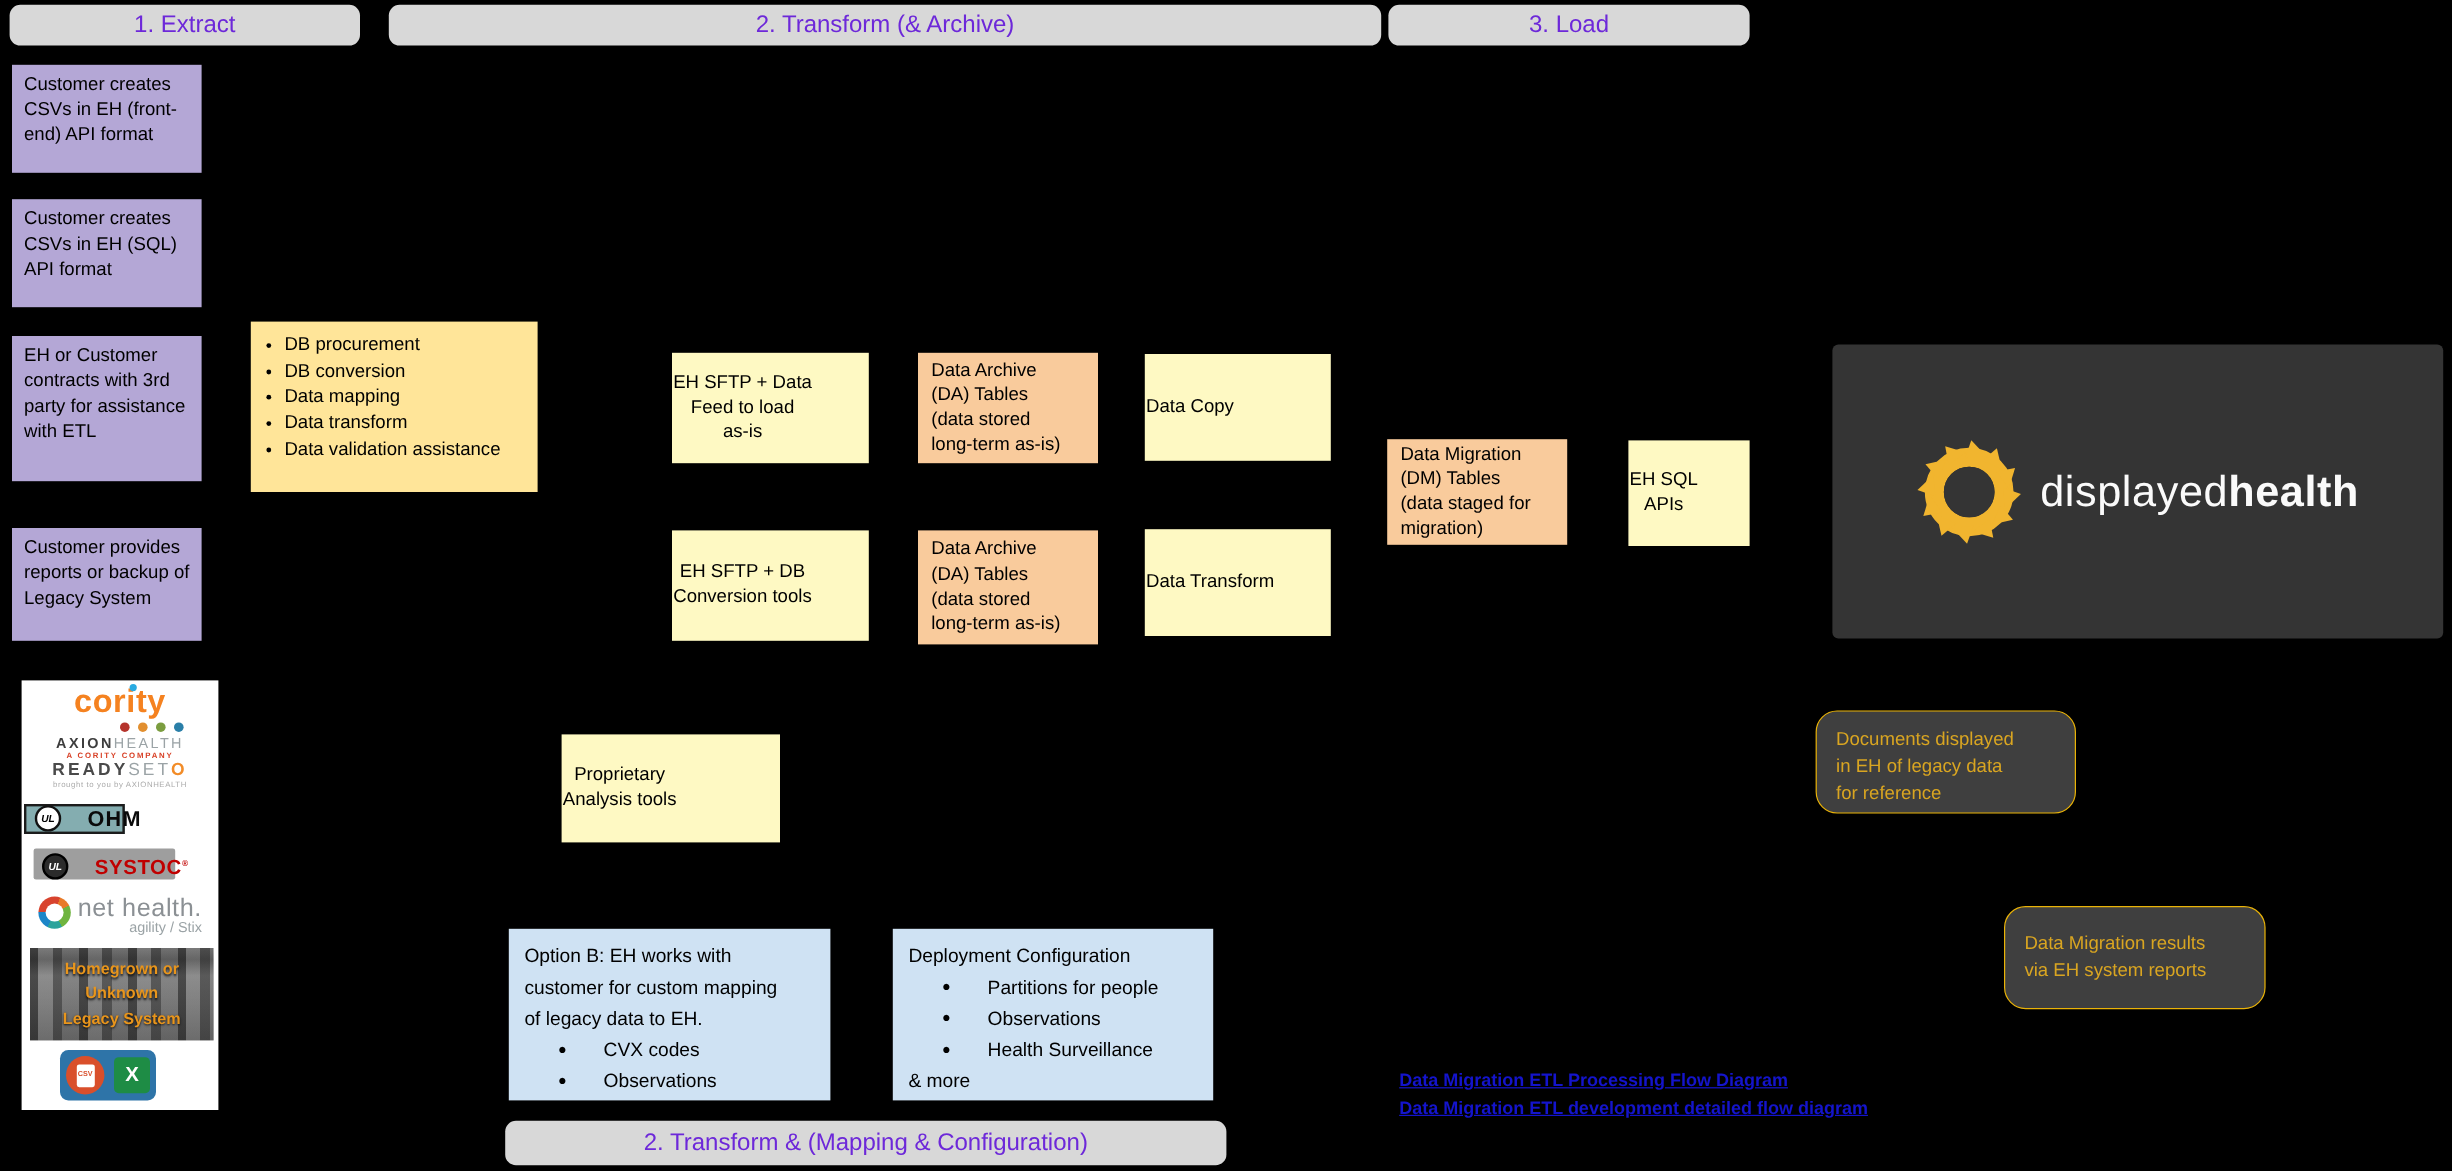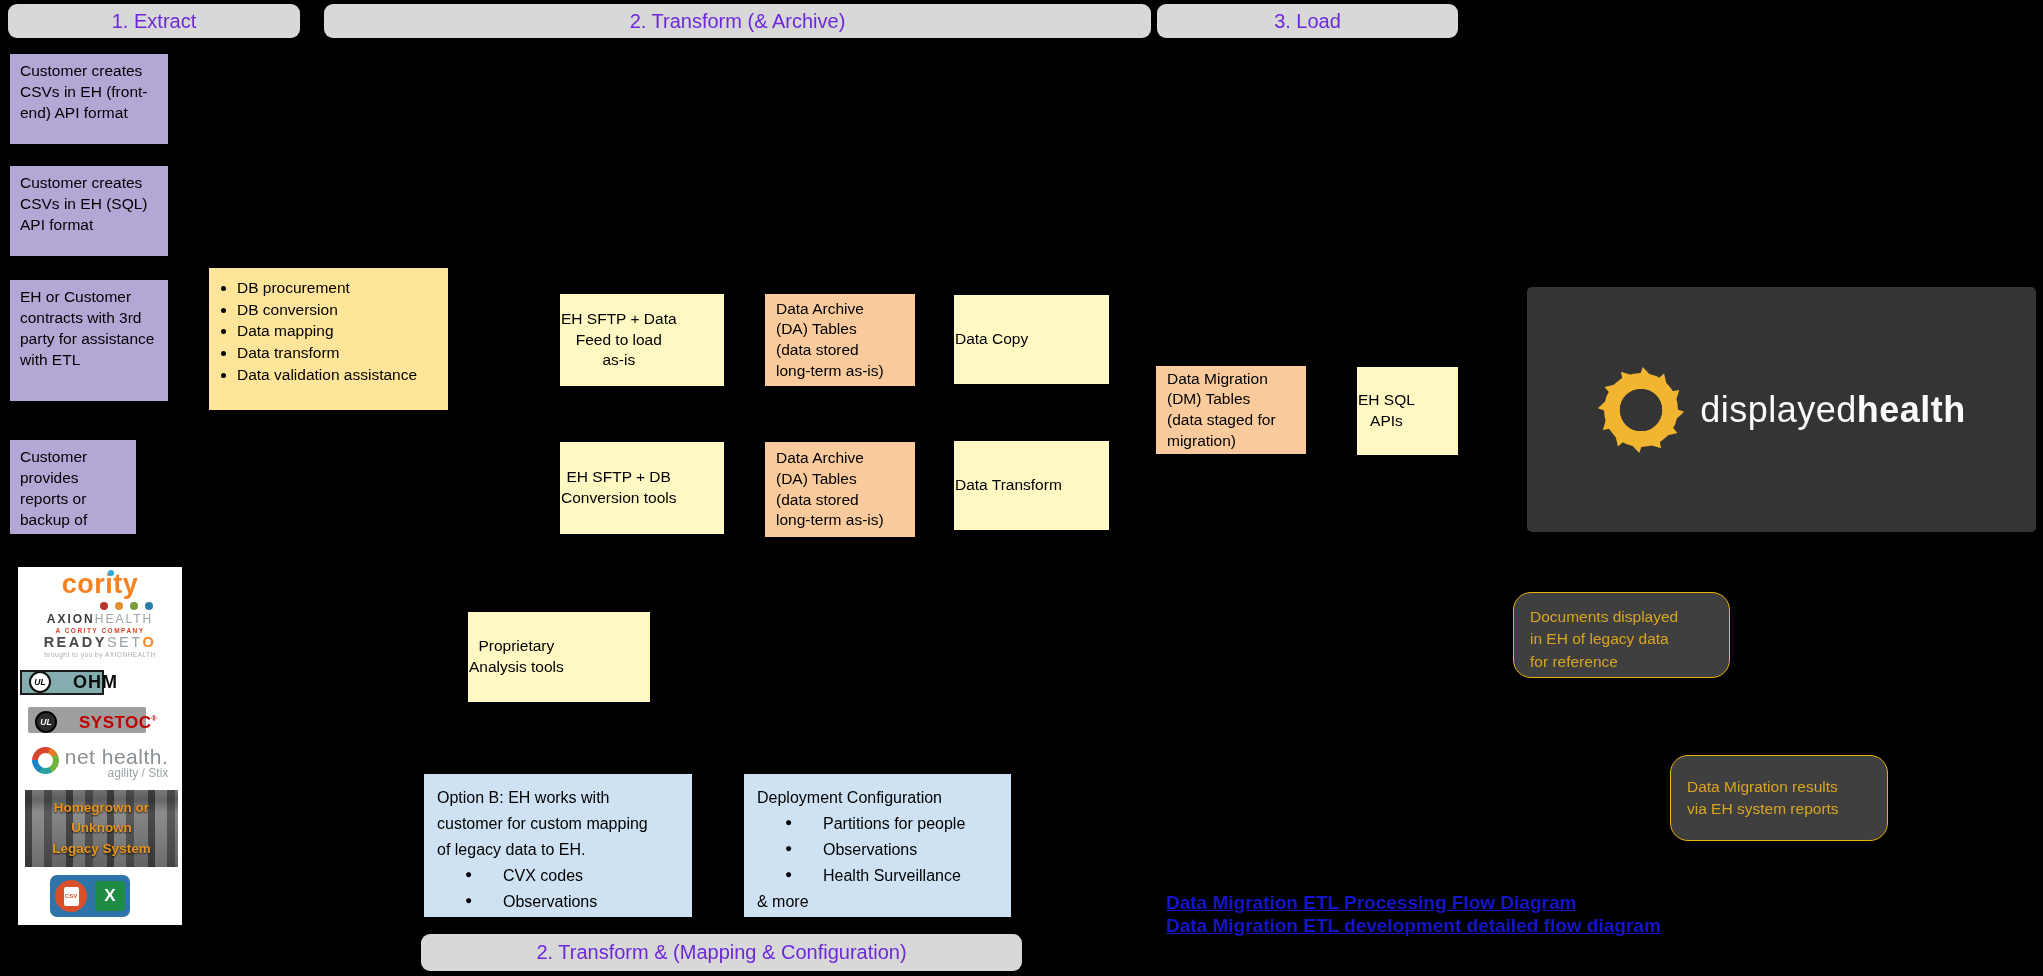--- a/index.html
+++ b/index.html
@@ -29,21 +29,21 @@
   
   .note{background:#3F3F3F;border:1px solid #eab308;border-radius:18px;color:#D9A521;
         padding:13px 16px;font-size:15.5px;line-height:1.45;white-space:pre-line;}
 
   
   .ehpanel{background:#343434;border-radius:5px;display:flex;align-items:center;justify-content:center;gap:15px;}
   .ehbrand{font-size:36px;color:#FAFAFA;letter-spacing:.5px;}
   .ehbrand .bold{font-weight:bold;}
 
   
-  .dlink{color:#1414CC;text-decoration:underline;font-size:19px;font-weight:600;cursor:pointer;}
+  .dlink{color:#1414CC;text-decoration:underline;font-size:15px;font-weight:600;cursor:pointer;}
 
   
   .logos{background:#FFFFFF;}
   .logos .row{position:absolute;left:0;width:100%;text-align:center;}
   .cority{font-size:27px;font-weight:bold;color:#F58220;letter-spacing:.5px;position:relative;display:inline-block;}
   .cority-dot{position:absolute;left:60%;top:1px;width:6px;height:6px;border-radius:50%;background:#29ABE2;}
   .axdots{display:flex;gap:7px;justify-content:center;margin-left:52px;}
   .axdots span{width:8px;height:8px;border-radius:50%;display:inline-block;}
   .axname{font-size:12px;letter-spacing:2px;margin-top:2px;}
   .axname .b{font-weight:bold;color:#3d3d3d;}
@@ -89,21 +89,21 @@
 <div id="canvas">
 
   <div class="abs stage" style="left:8px;top:4px;width:292px;height:34px;">1. Extract</div>
   <div class="abs stage" style="left:324px;top:4px;width:827px;height:34px;">2. Transform (&amp; Archive)</div>
   <div class="abs stage" style="left:1157px;top:4px;width:301px;height:34px;">3. Load</div>
   <div class="abs stage" style="left:421px;top:934px;width:601px;height:37px;">2. Transform &amp; (Mapping &amp; Configuration)</div>
 
   <div class="abs pbox" style="left:10px;top:54px;width:158px;height:90px;">Customer creates CSVs in EH (front-end) API format</div>
   <div class="abs pbox" style="left:10px;top:166px;width:158px;height:90px;">Customer creates CSVs in EH (SQL) API format</div>
   <div class="abs pbox" style="left:10px;top:280px;width:158px;height:121px;">EH or Customer contracts with 3rd party for assistance with ETL</div>
-  <div class="abs pbox" style="left:10px;top:440px;width:126px;height:94px;">Customer provides reports or backup of Legacy System</div>
+  <div class="abs pbox" style="left:10px;top:440px;width:158px;height:94px;">Customer provides reports or backup of Legacy System</div>
 
   <div class="abs ybox" style="left:209px;top:268px;width:239px;height:142px;">
     <ul>
       <li>DB procurement</li>
       <li>DB conversion</li>
       <li>Data mapping</li>
       <li>Data transform</li>
       <li>Data validation assistance</li>
     </ul>
   </div>

